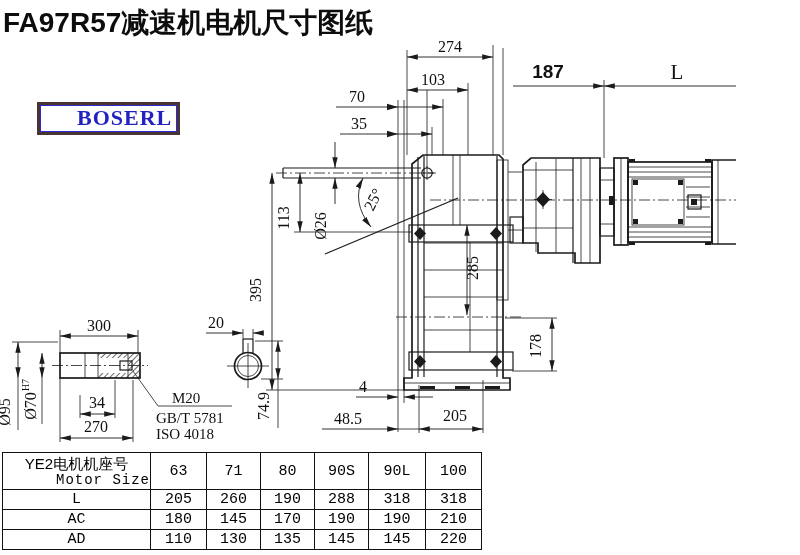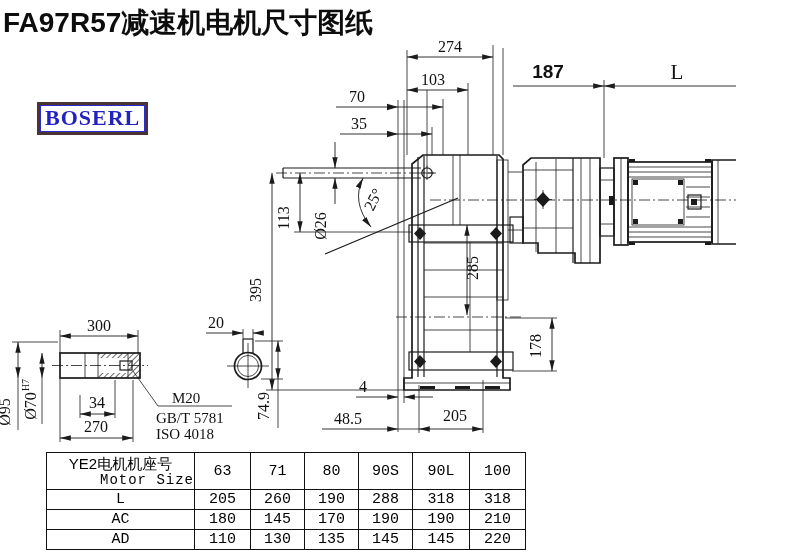--- a/index.html
+++ b/index.html
@@ -5,37 +5,37 @@
   html,body{margin:0;padding:0;background:#fff;}
   #page{position:relative;width:736px;height:555px;background:#ffffff;overflow:hidden;
         font-family:"Liberation Sans",sans-serif;}
   
   #title{position:absolute;left:3px;top:4px;font-size:28px;font-weight:bold;color:#0d0d0d;
          letter-spacing:0px;white-space:nowrap;}
   
   #logo{position:absolute;left:37px;top:102px;border:3px solid #4a3433;background:#fff;padding:0;}
   #logo .inner{border:1px solid #2b2bd0;padding:0px 4px 1px 4px;}
   #logo .txt{font-family:"Liberation Serif",serif;font-weight:bold;font-size:22px;color:#2222c0;
-             letter-spacing:1px;line-height:24px;}
+             letter-spacing:1px;line-height:24px;margin-left:32px;}
   
   #draw{position:absolute;left:0;top:0;}
   .ol{stroke:#1b1b1b;stroke-width:1.7;fill:none;}
   .md{stroke:#1b1b1b;stroke-width:1.2;fill:none;}
   .tn{stroke:#1b1b1b;stroke-width:0.8;fill:none;}
   .dl{stroke:#1b1b1b;stroke-width:0.9;fill:none;}
   .cl{stroke:#1b1b1b;stroke-width:0.8;fill:none;stroke-dasharray:11 3 2 3;}
   .blk{fill:#1b1b1b;stroke:none;}
   text.dim{font-family:"Liberation Serif",serif;font-size:16px;fill:#111;text-anchor:middle;}
   text.dimb{font-family:"Liberation Sans",sans-serif;font-weight:bold;font-size:19px;fill:#111;text-anchor:middle;}
   text.dimL{font-family:"Liberation Serif",serif;font-size:21px;fill:#111;text-anchor:middle;}
   text.sup{font-family:"Liberation Serif",serif;font-size:10px;fill:#111;text-anchor:middle;}
   text.note{font-family:"Liberation Serif",serif;font-size:15px;fill:#111;text-anchor:start;}
   
   #spec{position:absolute;left:2px;top:452px;border-collapse:collapse;table-layout:fixed;
-        background:#fff;margin-left:44px;}
+        background:#fff;}
   #spec td{border:1.5px solid #111;text-align:center;vertical-align:middle;padding:0;
            font-family:"Liberation Mono",monospace;font-size:15px;color:#000;}
   #spec .hrow td{height:36px;}
   #spec .drow td{height:19px;}
   .hcn{font-family:"Liberation Sans",sans-serif;font-size:15px;line-height:17px;}
   .hen{font-family:"Liberation Mono",monospace;font-size:14px;letter-spacing:1px;line-height:16px;text-align:right;}
 </style>
 </head>
 <body>
 

